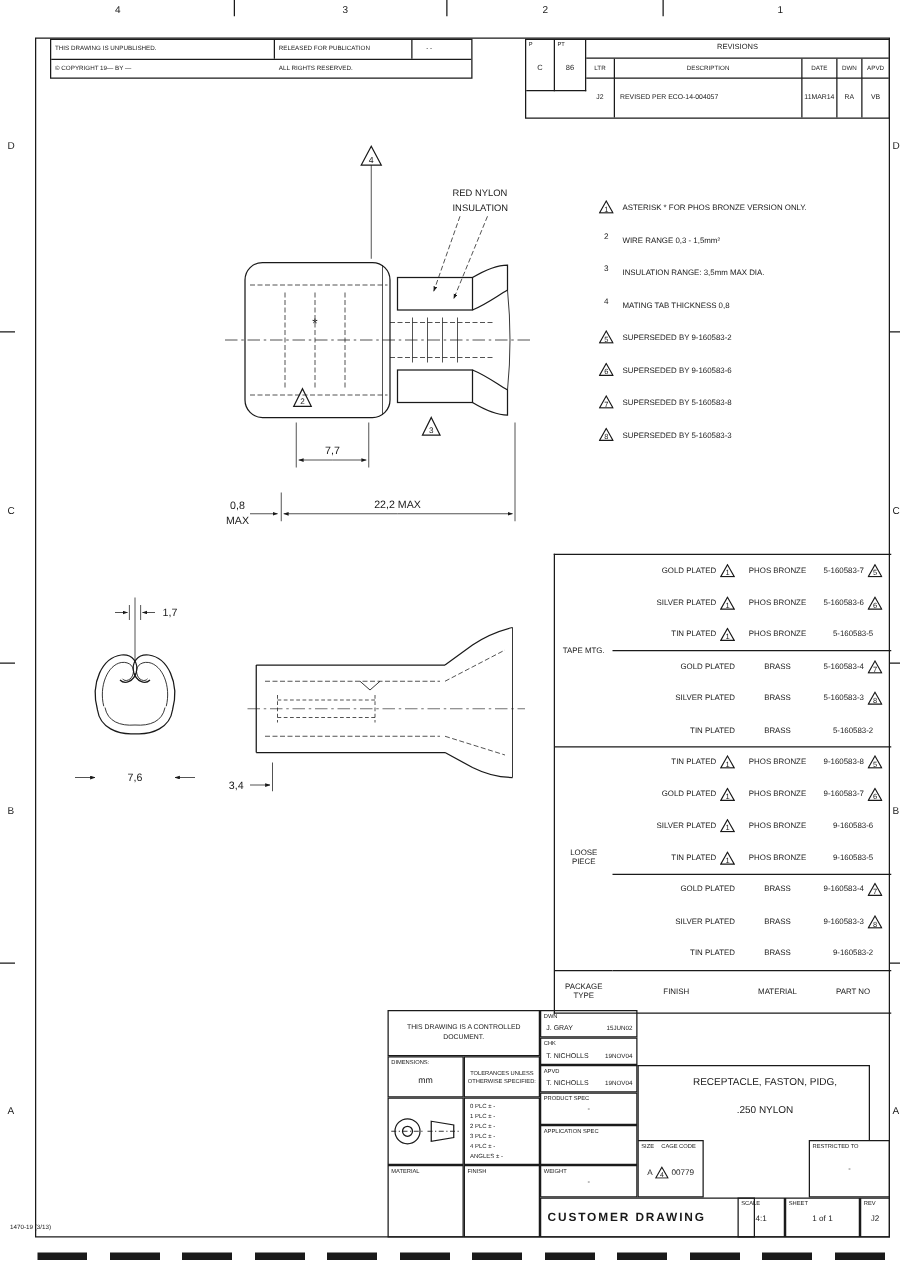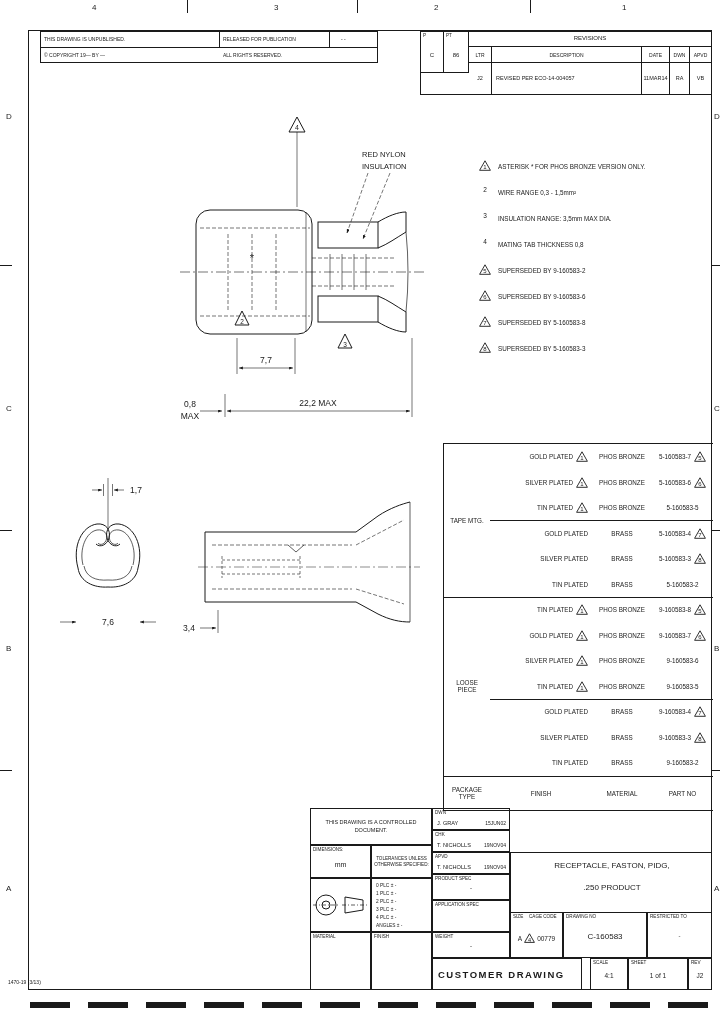--- a/index.html
+++ b/index.html
@@ -408,47 +408,43 @@
   </div>
   <div class="cell" style="left:432px;top:900px;width:78px;height:32px;">
     <div class="clabel">APPLICATION SPEC</div>
     <div class="cval t6" style="top:4px;"></div>
   </div>
   <div class="cell" style="left:432px;top:932px;width:78px;height:26px;">
     <div class="clabel">WEIGHT</div>
     <div class="cval t6" style="top:4px;">-</div>
   </div>
 
-  <div class="cell" style="left:510px;top:852px;width:202px;height:60px;border-bottom:none;">
+  <div class="cell" style="left:510px;top:852px;width:186px;height:60px;border-bottom:none;">
     <div class="abs t8 ctr" style="left:0;top:8px;width:202px;">RECEPTACLE, FASTON, PIDG,</div>
-    <div class="abs t8 ctr" style="left:0;top:30px;width:202px;">.250 PRODUCT</div>
+    <div class="abs t8 ctr" style="left:0;top:30px;width:202px;">.250 NYLON</div>
   </div>
 
   <div class="cell" style="left:510px;top:912px;width:53px;height:46px;">
     <div class="abs t45" style="left:2px;top:1px;">SIZE</div>
     <div class="abs t45" style="left:18px;top:1px;">CAGE CODE</div>
     <div class="cval" style="top:6px;gap:2px;font-size:6.5px;">
       <span>A</span>
       <svg width="11" height="10" viewBox="0 0 11 10">
         <path d="M5.5 .8 L10.4 9.4 L.6 9.4 Z" fill="none" stroke="#1a1a1a" stroke-width="0.9"></path>
         <text x="5.5" y="8.6" font-size="5.5" text-anchor="middle">4</text>
       </svg>
       <span>00779</span>
     </div>
   </div>
-  <div class="cell" style="left:563px;top:912px;width:84px;height:46px;">
-    <div class="clabel">DRAWING NO</div>
-    <div class="cval t8" style="top:4px;">C-160583</div>
-  </div>
   <div class="cell" style="left:647px;top:912px;width:65px;height:46px;">
     <div class="clabel">RESTRICTED TO</div>
     <div class="cval t6" style="top:4px;">-</div>
   </div>
 
-  <div class="cell" style="left:432px;top:958px;width:150px;height:32px;">
+  <div class="cell" style="left:432px;top:958px;width:172px;height:32px;">
     <div class="cval" style="font-size:9.5px;letter-spacing:1.5px;font-weight:bold;justify-content:flex-start;padding-left:5px;">CUSTOMER DRAWING</div>
   </div>
   <div class="cell" style="left:590px;top:958px;width:38px;height:32px;">
     <div class="clabel">SCALE</div>
     <div class="cval t65" style="top:5px;">4:1</div>
   </div>
   <div class="cell" style="left:628px;top:958px;width:60px;height:32px;">
     <div class="clabel">SHEET</div>
     <div class="cval t65" style="top:5px;">1 of 1</div>
   </div>

